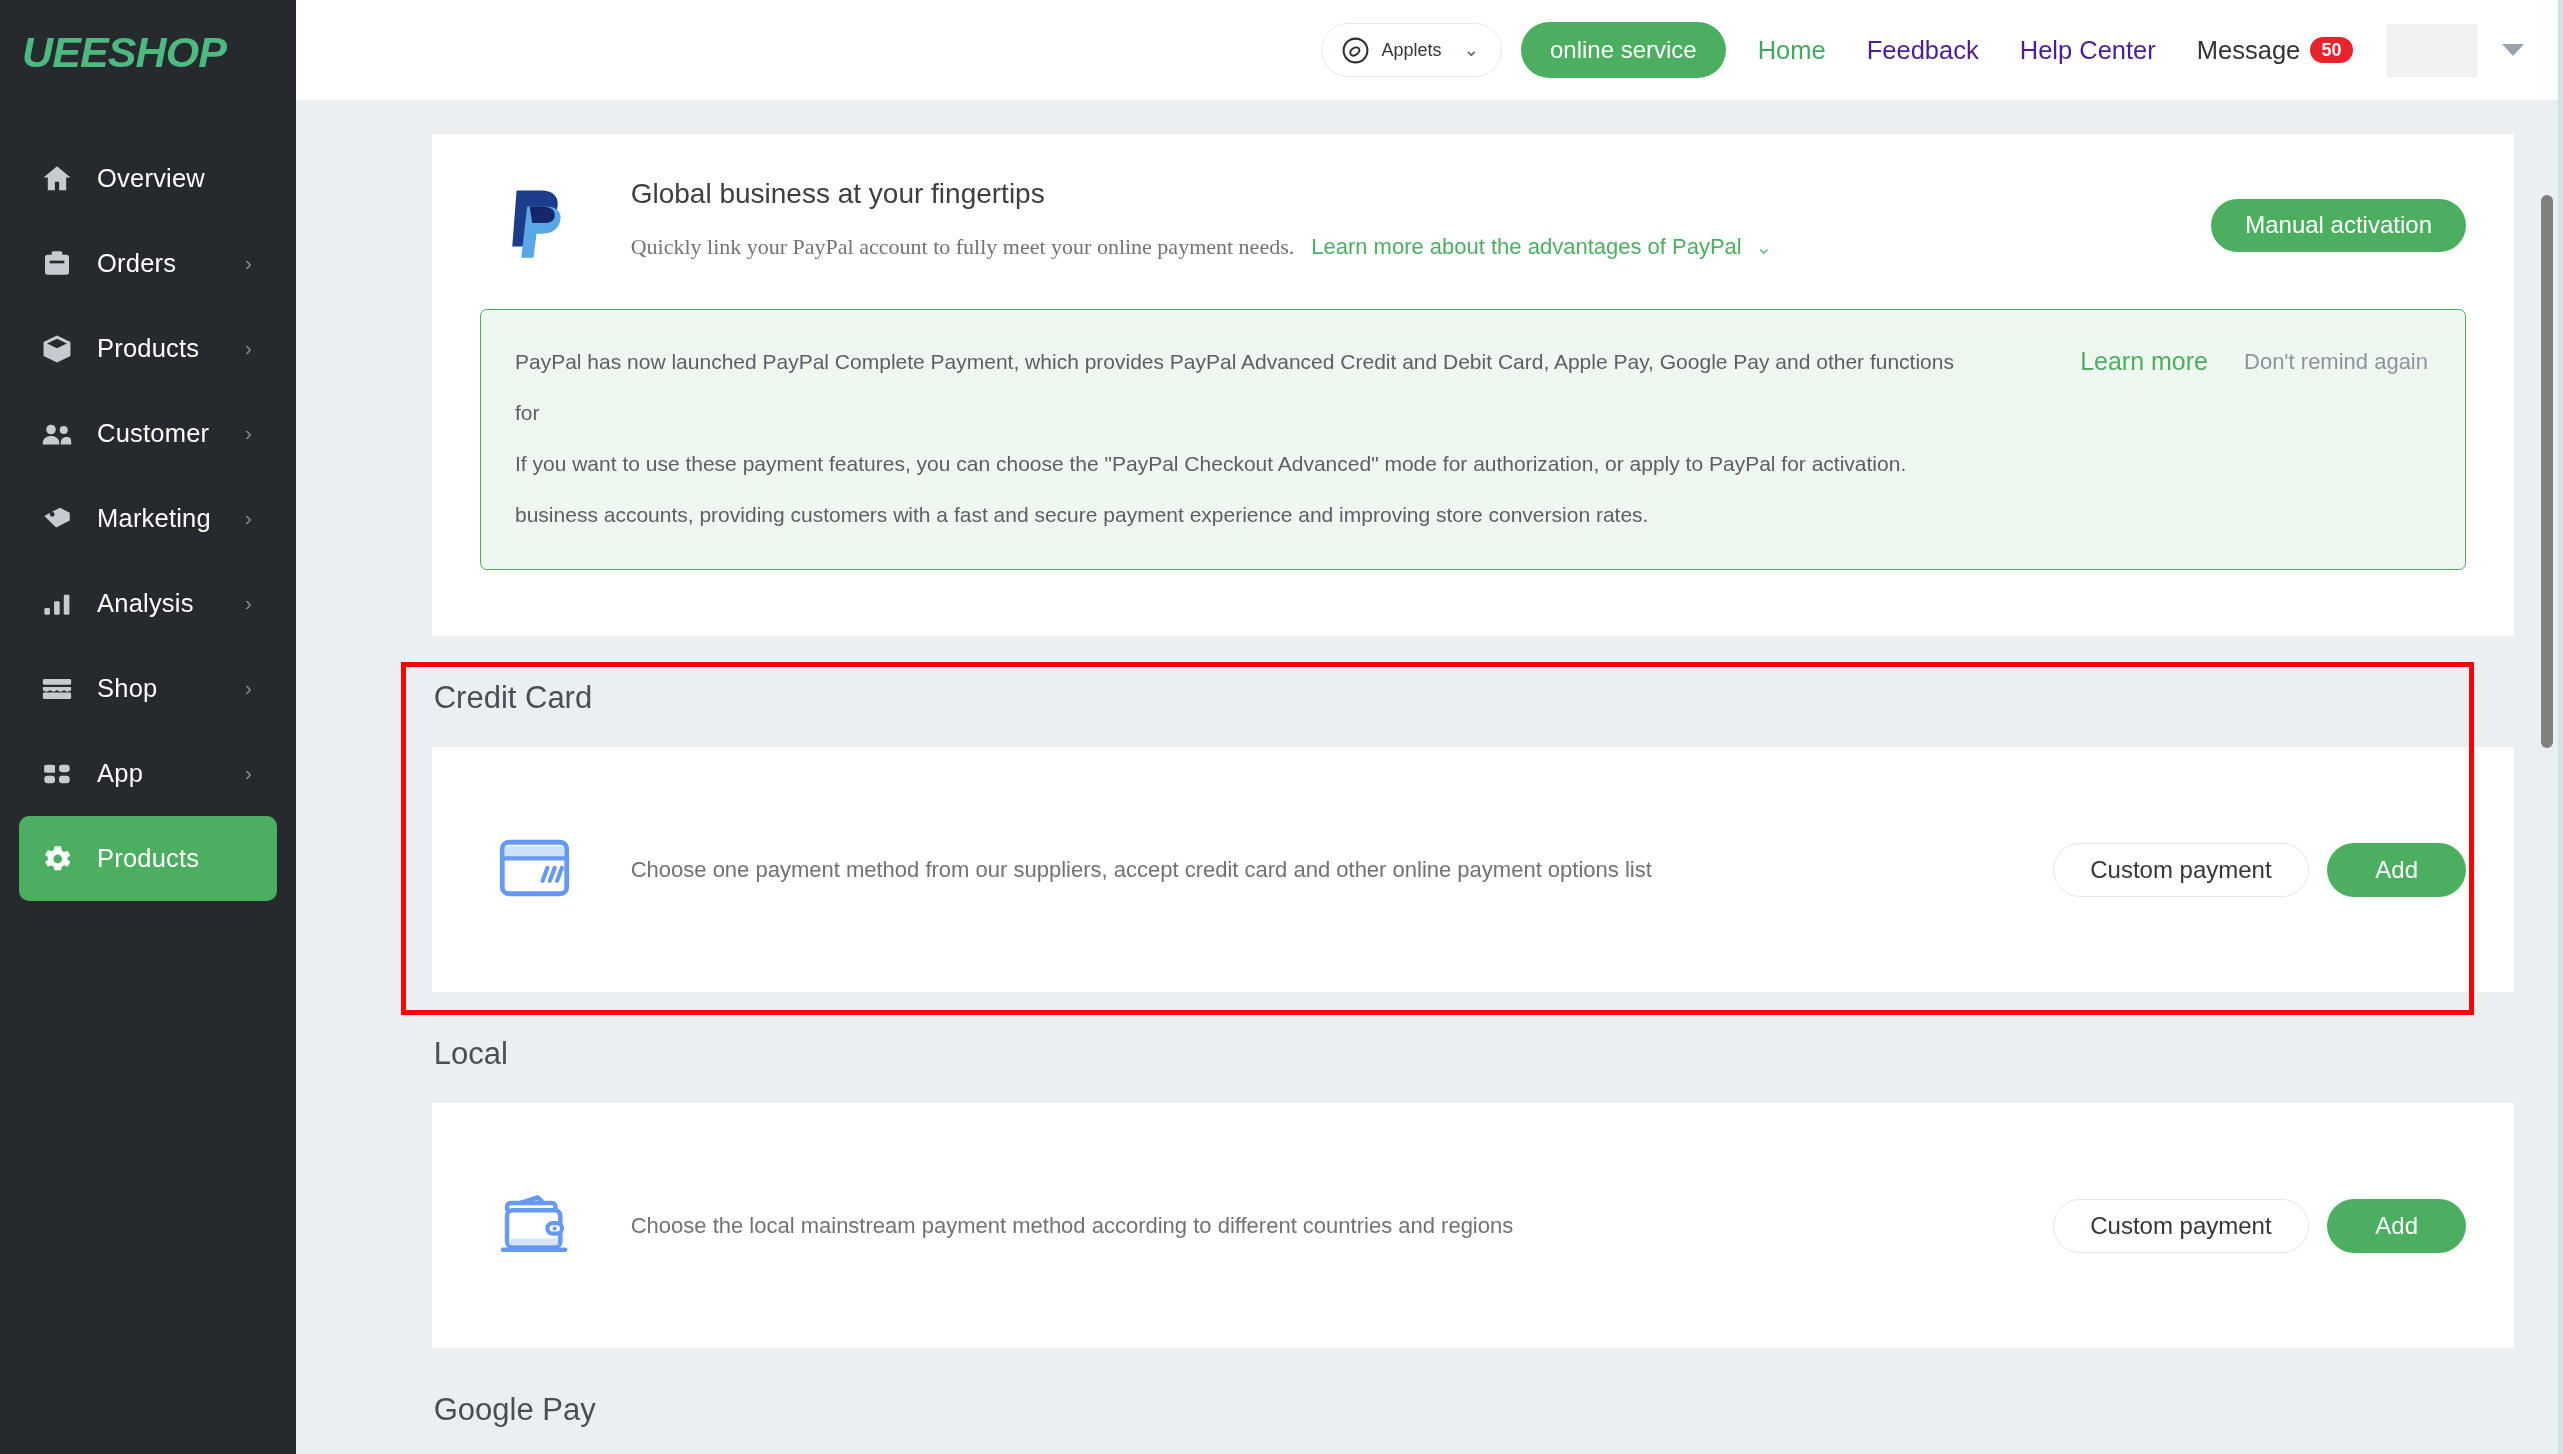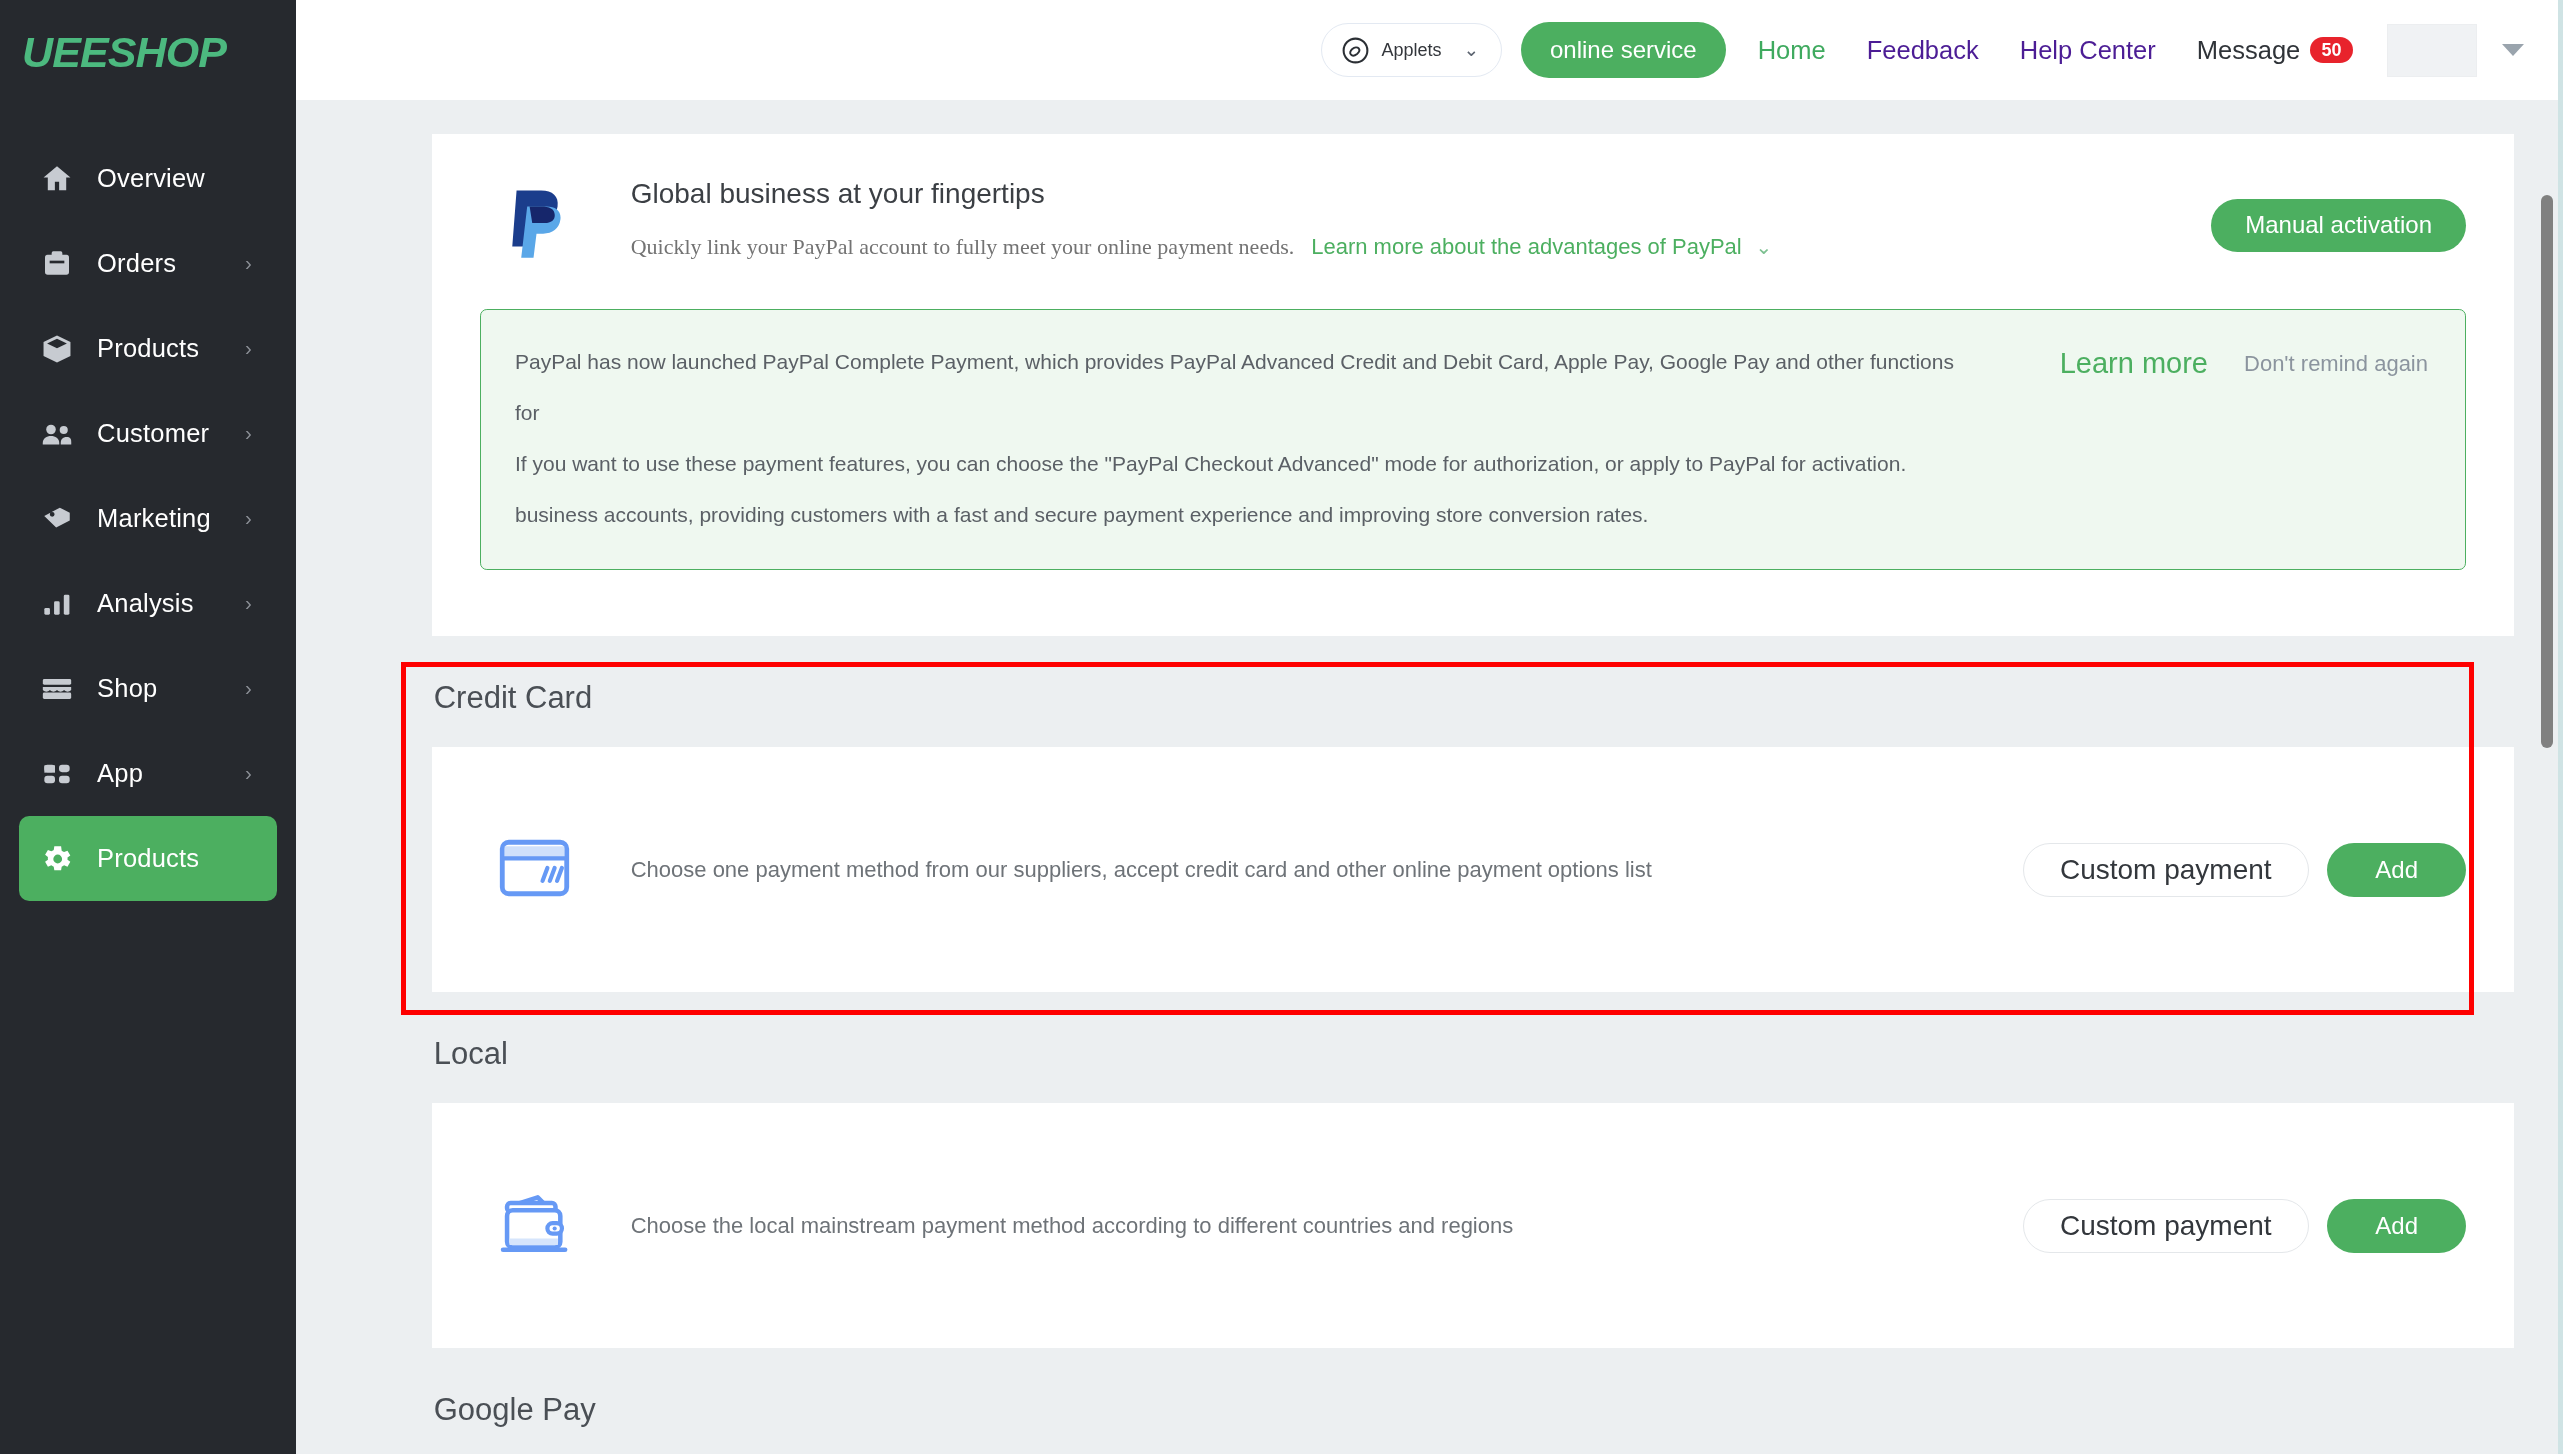--- a/index.html
+++ b/index.html
@@ -199,21 +199,21 @@
     display: flex;
   }
   .notice-body { flex: 1 1 auto; max-width: 1446px; }
   .notice-line {
     font-size: 21px; color: #5b6066; line-height: 51px;
   }
   .notice-actions {
     position: absolute; right: 37px; top: 37px;
     display: flex; align-items: center;
   }
-  .notice-learn { font-size: 29px; color: #4caf60; cursor: pointer; margin-right: 36px; }
+  .notice-learn { font-size: 25px; color: #4caf60; cursor: pointer; margin-right: 36px; }
   .notice-dismiss { font-size: 22px; color: #8b949e; cursor: pointer; }
 
   
   .section { margin-top: 44px; }
   .section-title {
     font-size: 31px; color: #4a4f55;
     margin-bottom: 31px;
     padding-left: 1.7px;
   }
   .pm-card {
@@ -229,21 +229,21 @@
     font-size: 22px; color: #6e7378;
   }
   .pm-actions {
     position: absolute; right: 48px;
     display: flex; align-items: center;
   }
   .btn-outline {
     background: #ffffff;
     border: 1.7px solid #e4e7ea;
     border-radius: 34px;
-    font-size: 28px;
+    font-size: 24px;
     font-family: "Liberation Sans", sans-serif;
     color: #33373c;
     height: 54px; padding: 0 36px;
     cursor: pointer; white-space: nowrap;
     margin-right: 18.7px;
   }
   .btn-add {
     background: #4caf60; color: #fff; border: none;
     border-radius: 34px; font-size: 24px;
     font-family: "Liberation Sans", sans-serif;

